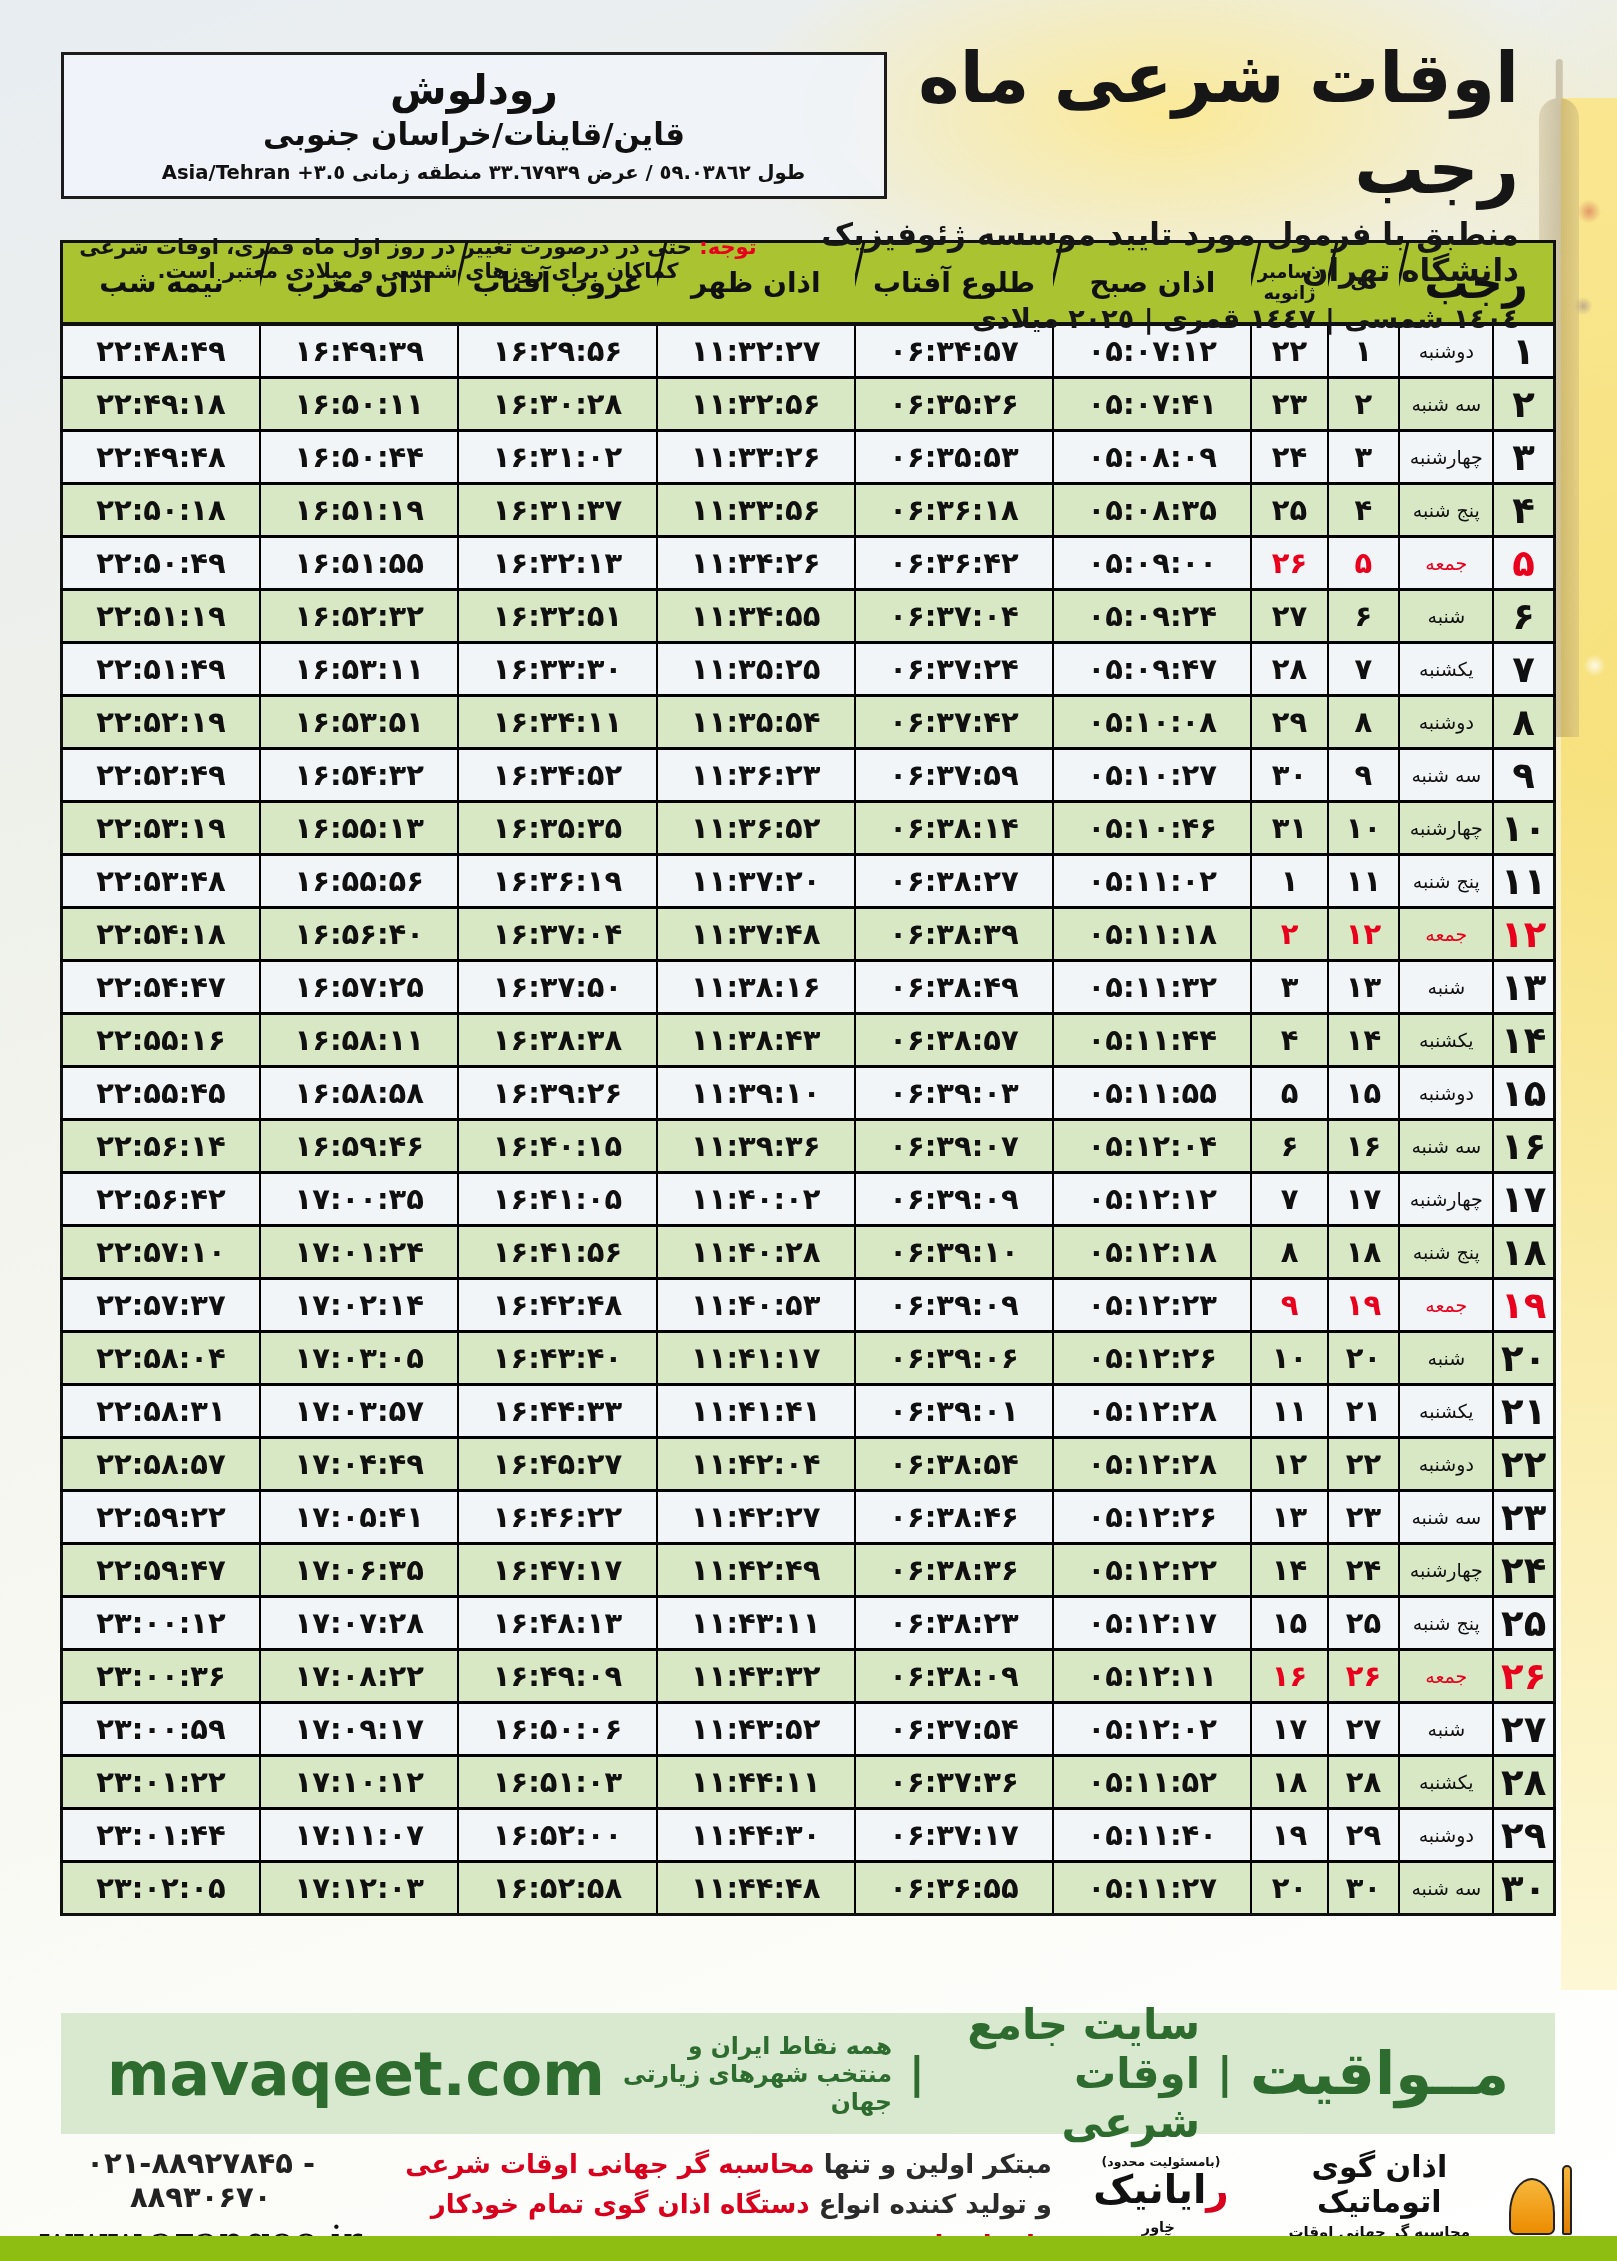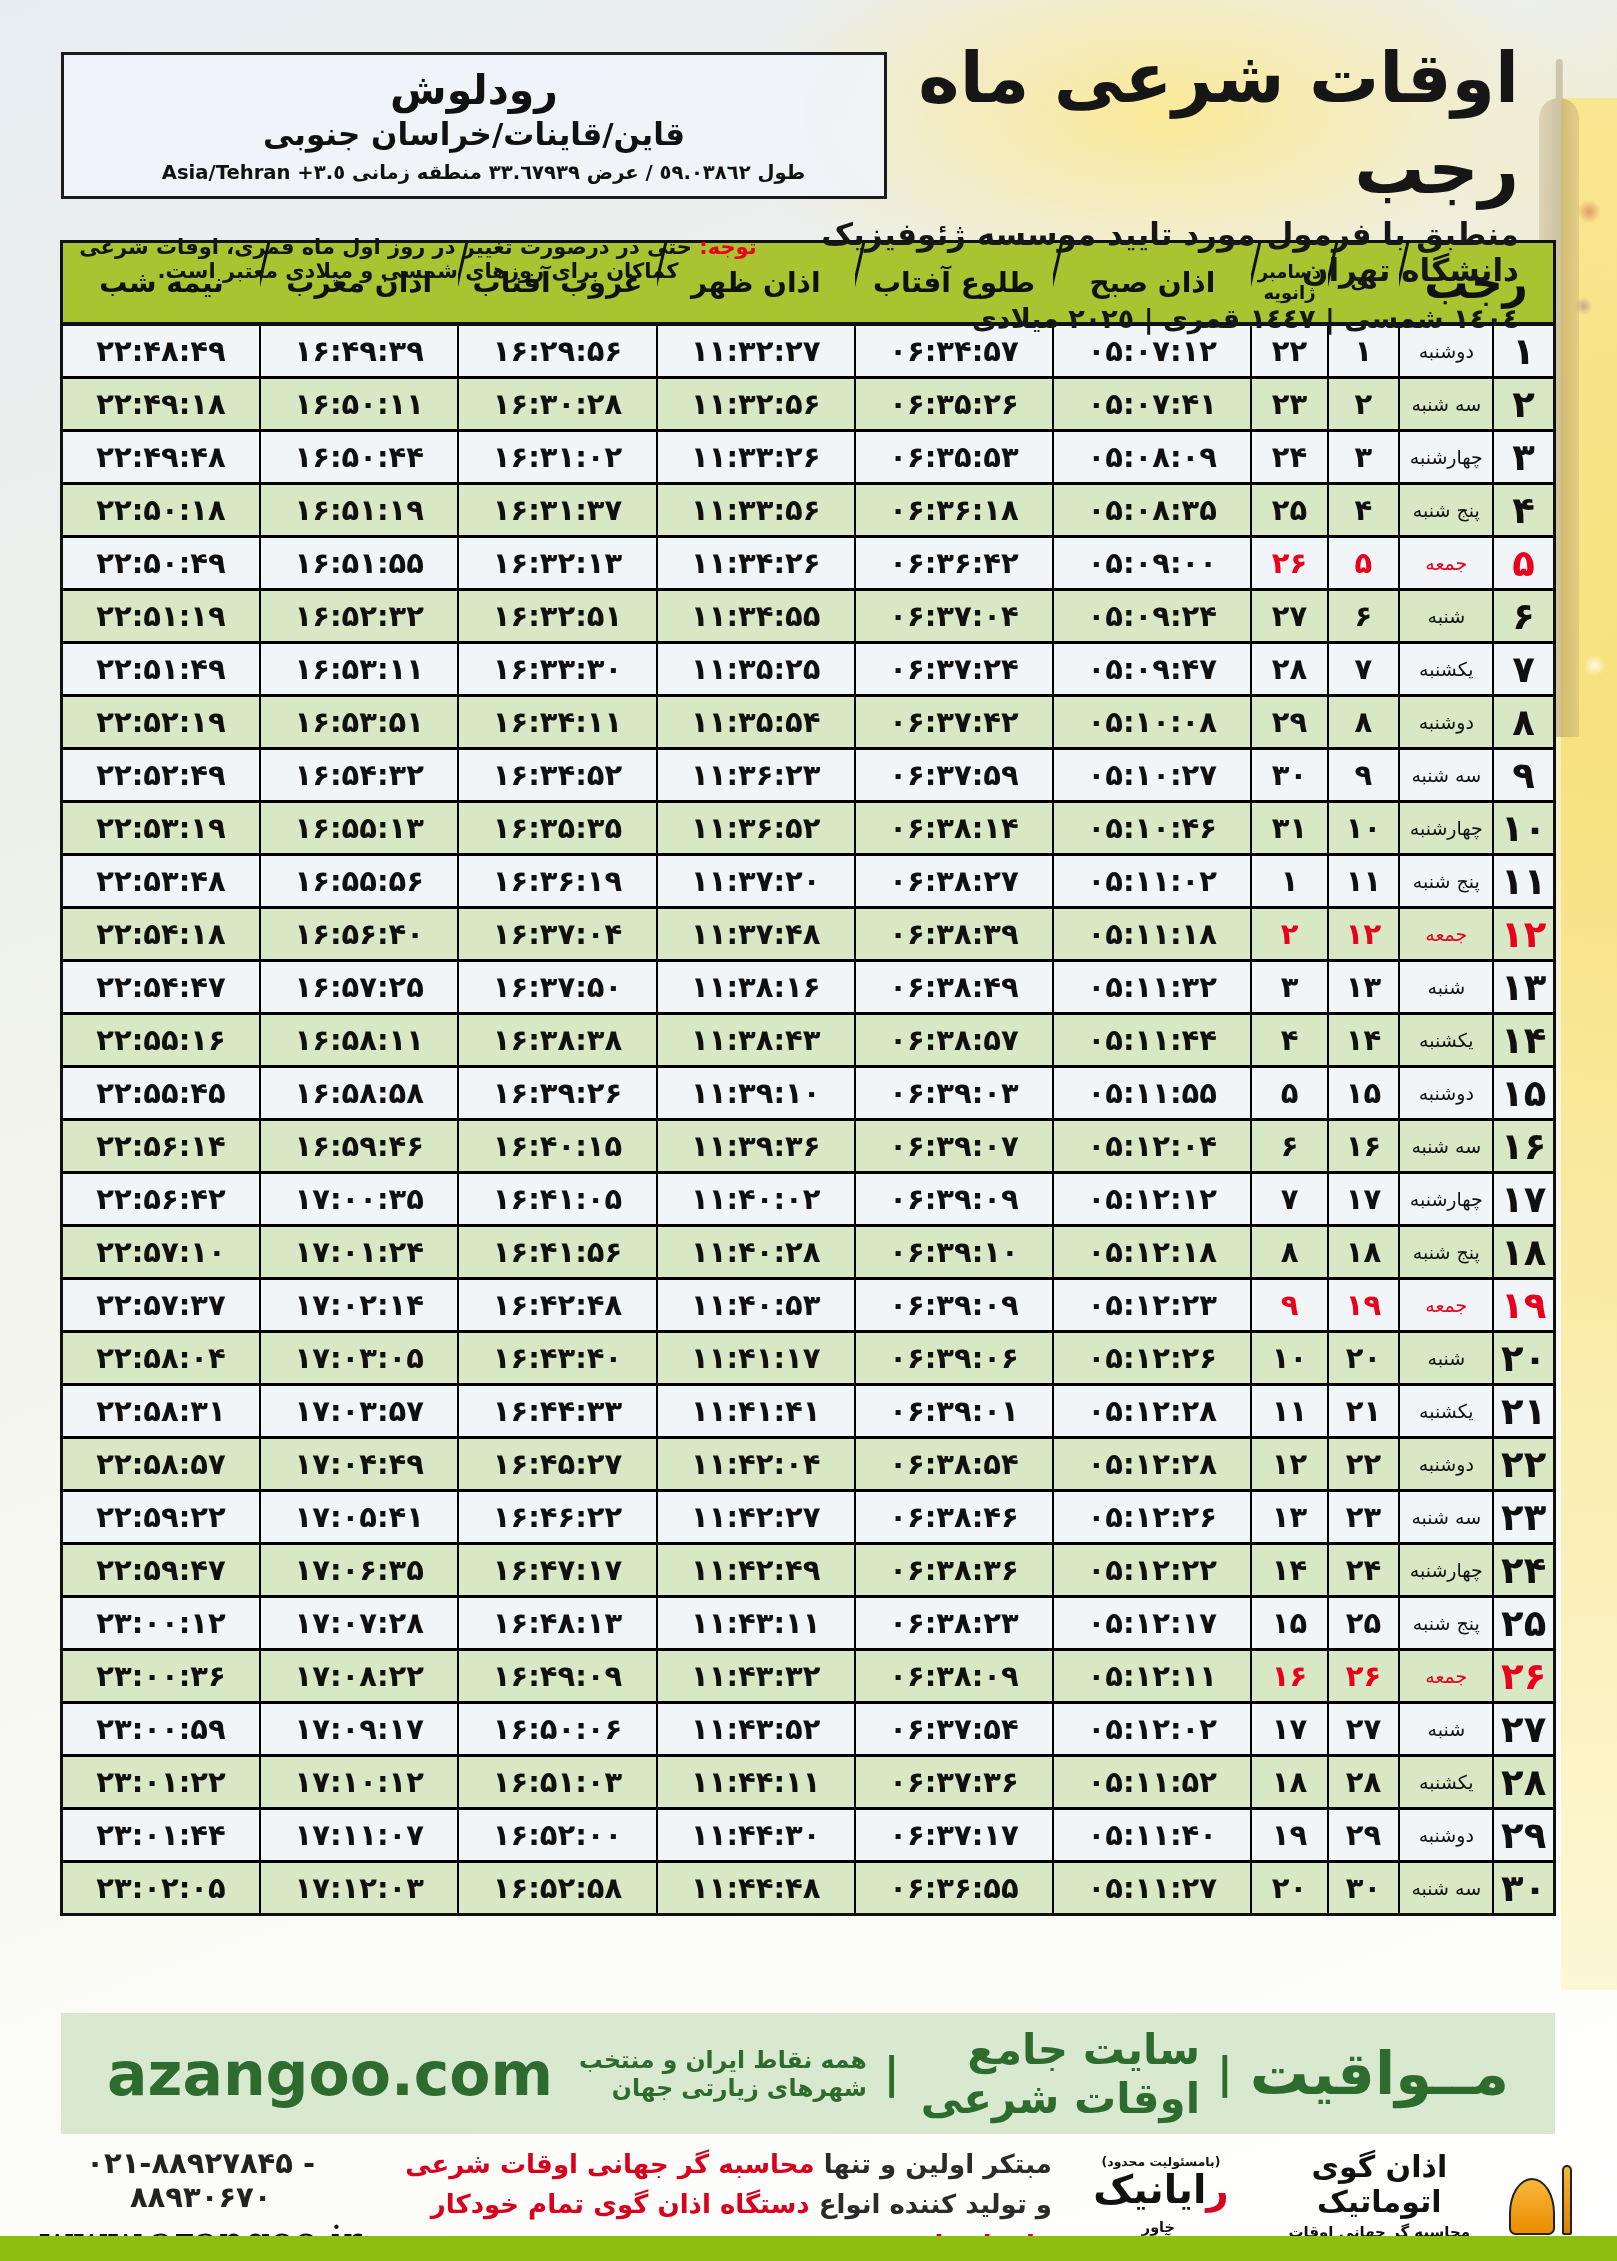--- a/index.html
+++ b/index.html
@@ -522,21 +522,21 @@
     </tr>
       </tbody>
   </table>
 
   <div class="mavaqeet-band">
     <div class="mv-name">مــواقیت</div>
     <div class="mv-sep">|</div>
     <div class="mv-tag1">سایت جامع اوقات شرعی</div>
     <div class="mv-sep">|</div>
     <div class="mv-tag2">همه نقاط ایران و منتخب شهرهای زیارتی جهان</div>
-    <div class="mv-domain">azangoo.com</div>
+    <div class="mv-domain">mavaqeet.com</div>
   </div>
 
   <div class="bottom-info">
     <div class="azangoo">
       <div class="az-icon-wrap">
         <div class="az-icon">
           <div class="az-dome"></div>
           <div class="az-minaret"></div>
         </div>
         <div class="az-latin"><span class="oa">a</span><span>zangoo</span></div>

